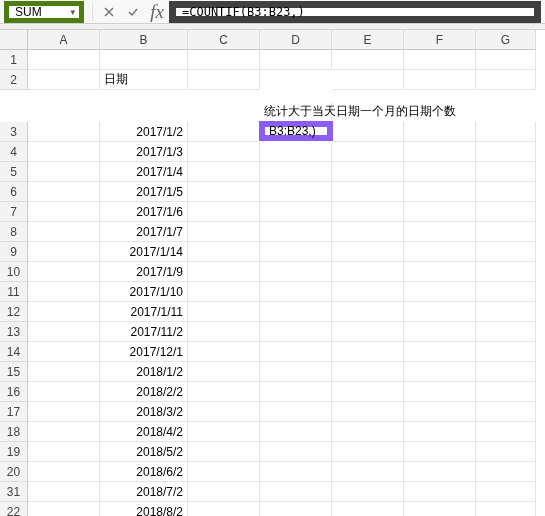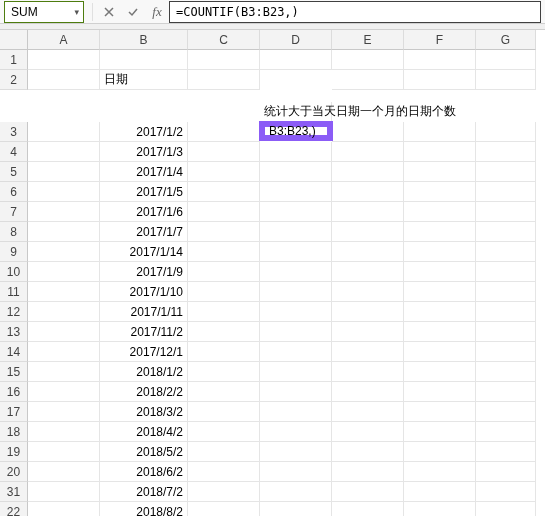--- a/index.html
+++ b/index.html
@@ -17,46 +17,46 @@
       height: 24px;
       border-bottom: 1px solid #d0d0d0;
       background: #f8f8f8;
     }
     .name-box {
       width: 80px;
       height: 22px;
       display: flex;
       align-items: center;
       padding-left: 6px;
-      border: 1px solid #4d7c0f;
+      border: 5px solid #4d7c0f;
       background: #fff;
       margin: 0 4px;
       font-size: 12px;
     }
     .name-box-dd {
       margin-left: auto;
       padding-right: 4px;
       color: #555;
       font-size: 9px;
     }
     .fb-sep { width: 1px; height: 18px; background: #e0e0e0; margin: 0 4px; }
     .fb-btn {
       width: 24px;
       height: 22px;
       display: flex;
       align-items: center;
       justify-content: center;
       color: #666;
     }
     .fb-btn svg { width: 12px; height: 12px; }
-    .fb-fx { font-style: italic; font-family: "Times New Roman", serif; font-size: 13px; color: #666; }
+    .fb-fx { font-style: italic; font-family: "Times New Roman", serif; font-size: 19px; color: #666; }
     .formula-input {
       flex: 1;
       height: 22px;
-      border: 1px solid #404040;
+      border: 7px solid #404040;
       background: #fff;
       padding: 0 6px;
       display: flex;
       align-items: center;
       margin-right: 4px;
       font-family: Consolas, monospace;
       font-size: 12px;
     }
     .spacer { height: 6px; background: #f0f0f0; border-bottom: 1px solid #d0d0d0; }
     .grid {

